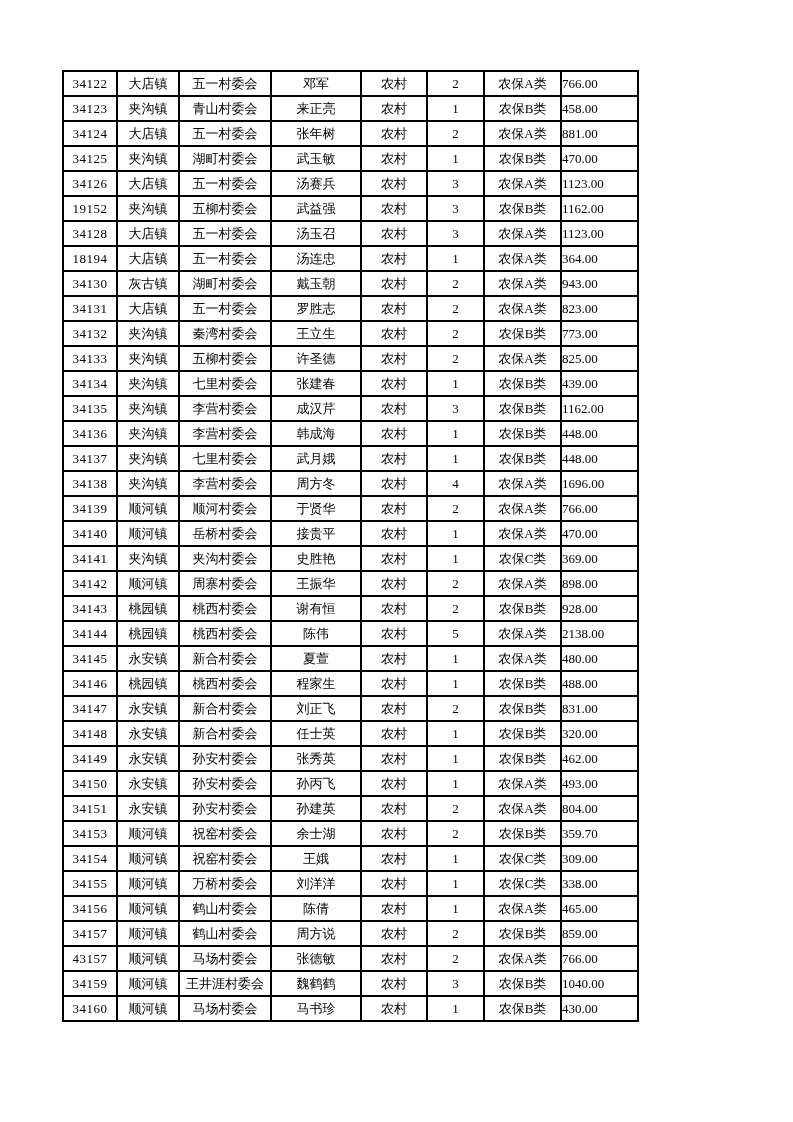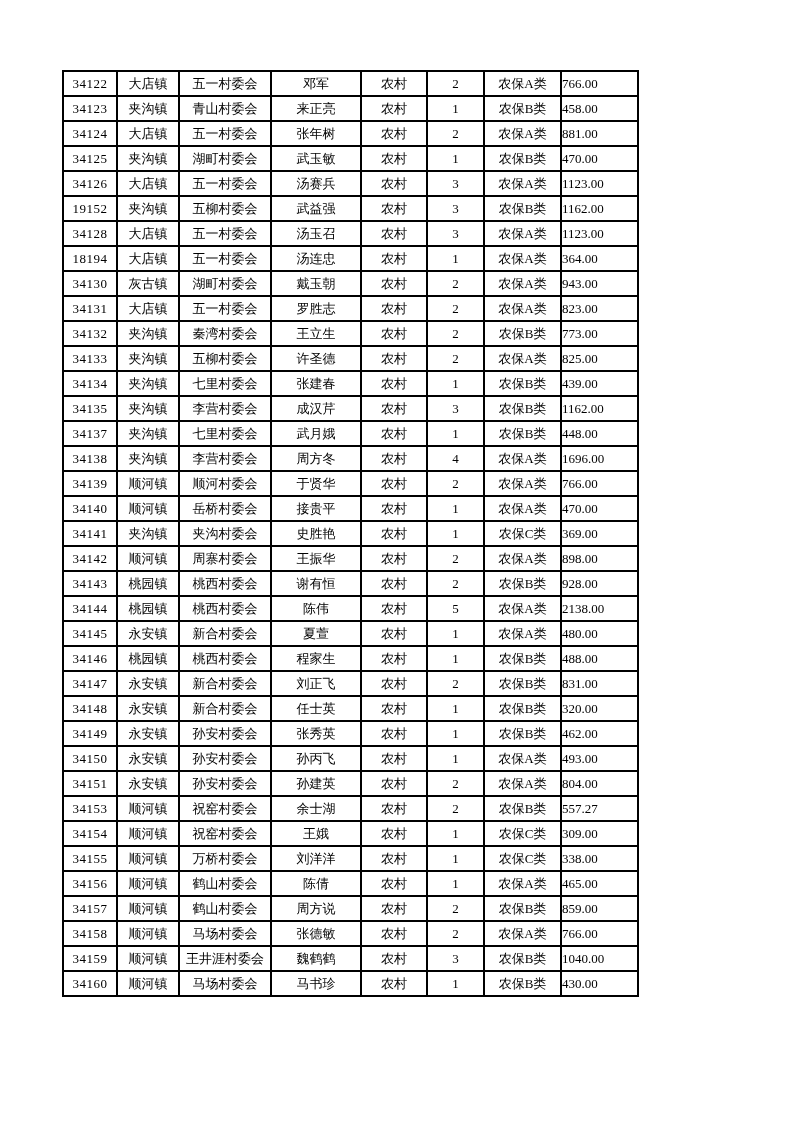--- a/index.html
+++ b/index.html
@@ -204,20 +204,30 @@
           <td class="c0">34135</td>
           <td class="c1">夹沟镇</td>
           <td class="c2">李营村委会</td>
           <td class="c3">成汉芹</td>
           <td class="c4">农村</td>
           <td class="c5">3</td>
           <td class="c6">农保B类</td>
           <td class="c7">1162.00</td>
         </tr>
         <tr>
+          <td class="c0">34136</td>
+          <td class="c1">夹沟镇</td>
+          <td class="c2">李营村委会</td>
+          <td class="c3">韩成海</td>
+          <td class="c4">农村</td>
+          <td class="c5">1</td>
+          <td class="c6">农保B类</td>
+          <td class="c7">448.00</td>
+        </tr>
+        <tr>
           <td class="c0">34137</td>
           <td class="c1">夹沟镇</td>
           <td class="c2">七里村委会</td>
           <td class="c3">武月娥</td>
           <td class="c4">农村</td>
           <td class="c5">1</td>
           <td class="c6">农保B类</td>
           <td class="c7">448.00</td>
         </tr>
         <tr>
@@ -361,21 +371,21 @@
           <td class="c7">804.00</td>
         </tr>
         <tr>
           <td class="c0">34153</td>
           <td class="c1">顺河镇</td>
           <td class="c2">祝窑村委会</td>
           <td class="c3">余士湖</td>
           <td class="c4">农村</td>
           <td class="c5">2</td>
           <td class="c6">农保B类</td>
-          <td class="c7">557.27</td>
+          <td class="c7">359.70</td>
         </tr>
         <tr>
           <td class="c0">34154</td>
           <td class="c1">顺河镇</td>
           <td class="c2">祝窑村委会</td>
           <td class="c3">王娥</td>
           <td class="c4">农村</td>
           <td class="c5">1</td>
           <td class="c6">农保C类</td>
           <td class="c7">309.00</td>
@@ -404,21 +414,21 @@
           <td class="c0">34157</td>
           <td class="c1">顺河镇</td>
           <td class="c2">鹤山村委会</td>
           <td class="c3">周方说</td>
           <td class="c4">农村</td>
           <td class="c5">2</td>
           <td class="c6">农保B类</td>
           <td class="c7">859.00</td>
         </tr>
         <tr>
-          <td class="c0">34158</td>
+          <td class="c0">43157</td>
           <td class="c1">顺河镇</td>
           <td class="c2">马场村委会</td>
           <td class="c3">张德敏</td>
           <td class="c4">农村</td>
           <td class="c5">2</td>
           <td class="c6">农保A类</td>
           <td class="c7">766.00</td>
         </tr>
         <tr>
           <td class="c0">34159</td>

